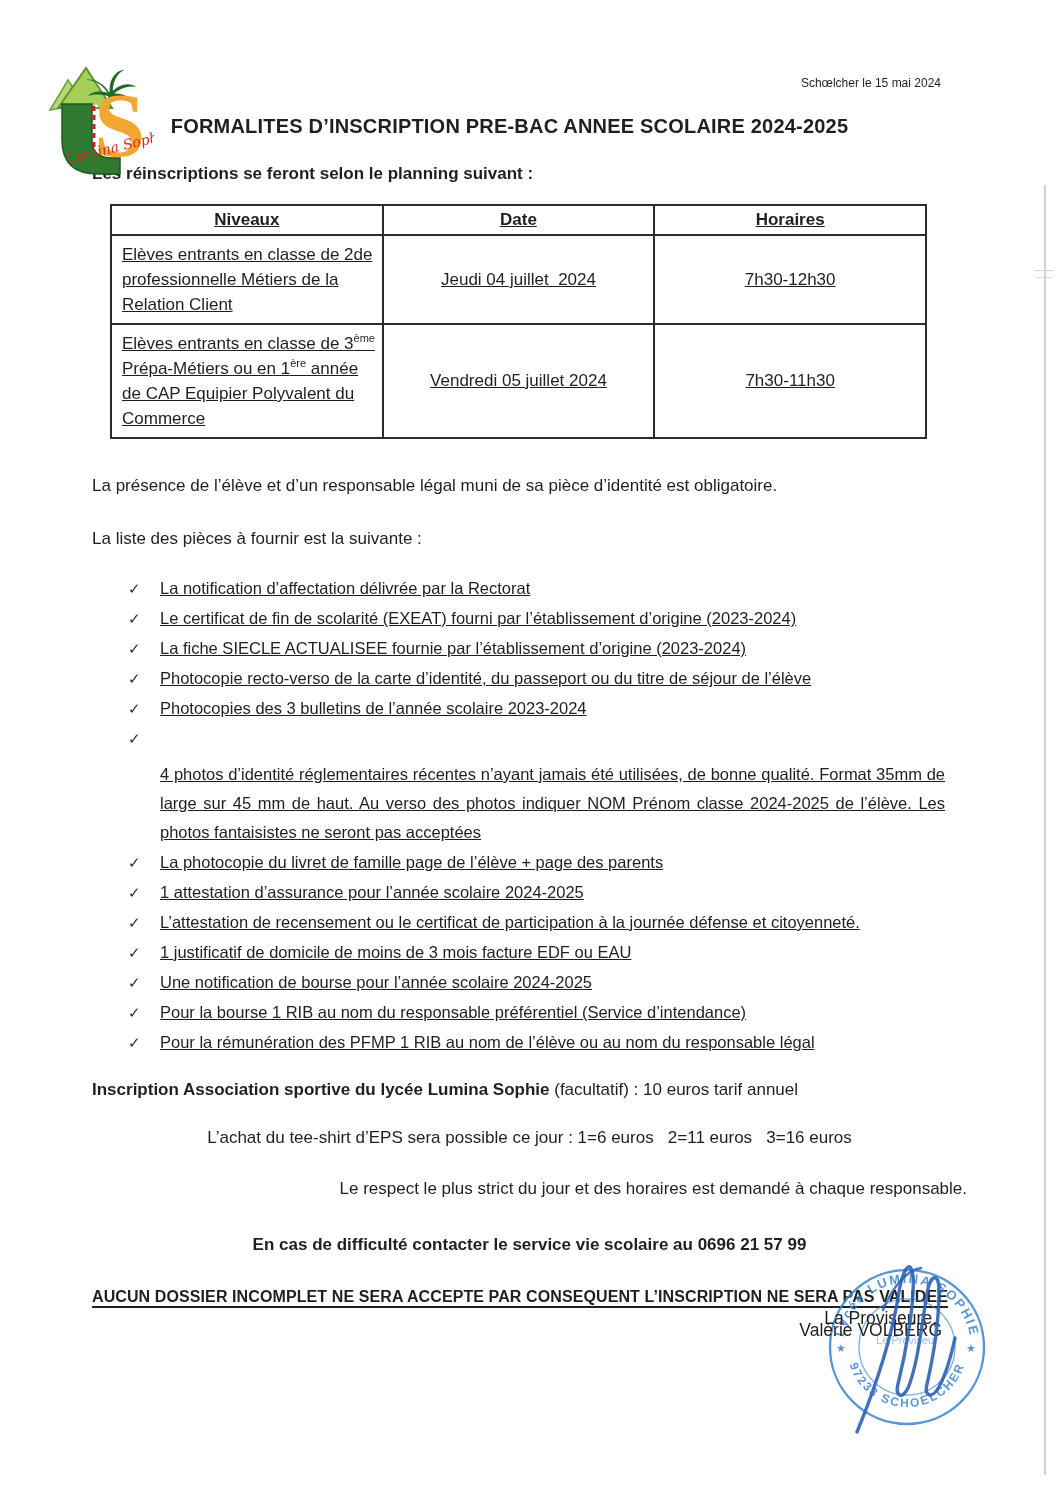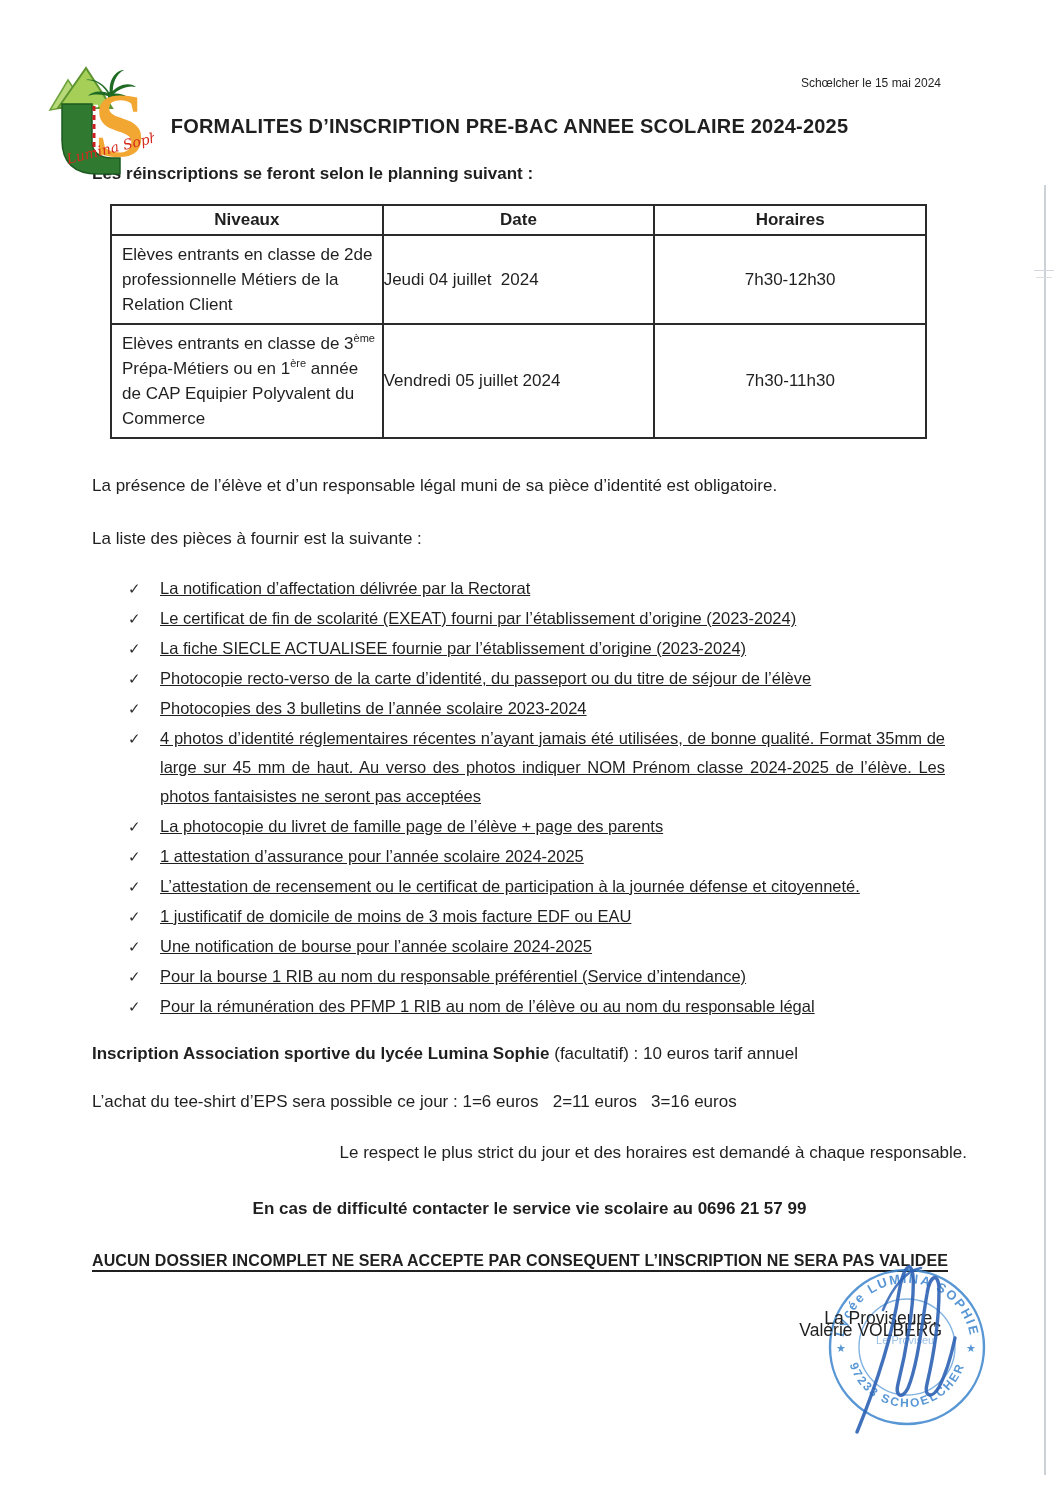--- a/index.html
+++ b/index.html
@@ -37,42 +37,43 @@
   table.planning {
     margin: 20px 0 0 18px;
     border-collapse: collapse;
     width: 817px;
     table-layout: fixed;
   }
   table.planning th, table.planning td {
     border: 2px solid #2b2b2b;
     font-size: 17px;
     vertical-align: middle;
+    text-decoration: underline;
   }
   table.planning th { height: 30px; text-align: center; font-weight: bold; padding: 2px 4px; }
   td.niveau { width: 356px; padding: 6px 4px 6px 10px; line-height: 25px; text-align: left; }
-  td.tdate  { width: 229px; white-space: pre-wrap; }
+  td.tdate  { width: 229px; text-align: center; white-space: pre-wrap; }
   td.thor   { width: 232px; text-align: center; }
   tr.row1 td { height: 76px; }
   tr.row2 td { height: 86px; }
   sup.ord { font-size: 11px; vertical-align: super; line-height: 0; }
 
   .presence { margin-top: 37px; }
   .pieces { margin-top: 33px; }
 
   
   ul.checklist { margin-top: 25px; list-style: none; padding-left: 36px; padding-right: 22px; }
   li.chk-item { display: flex; gap: 17px; margin-bottom: 1px; font-size: 16.5px; line-height: 29px; }
   li.chk-item .chk { flex: 0 0 15px; color: #2d2d2d; font-size: 15px; }
   li.chk-item .chk-text { flex: 1; text-decoration: underline; }
-  li.chk-item:nth-child(6) .chk-text { text-align: justify; }
+  li.chk-item:nth-child(6) .chk-text { text-align: justify; margin-top: 36px; }
 
   .sport-line { margin-top: 23px; }
   .sport-line .b { font-weight: bold; }
-  .tshirt-line { margin-top: 28px; white-space: pre-wrap; }
+  .tshirt-line { margin-top: 28px; white-space: pre-wrap; text-align: center; }
   .respect-line { margin-top: 31px; text-align: right; }
   .contact-line { margin-top: 36px; text-align: center; font-weight: bold; }
   .warning-line {
     margin-top: 33px;
     font-weight: bold;
     font-size: 16px;
     letter-spacing: .1px;
     text-decoration: underline;
     text-underline-offset: 4px;
     text-decoration-thickness: 1.5px;

